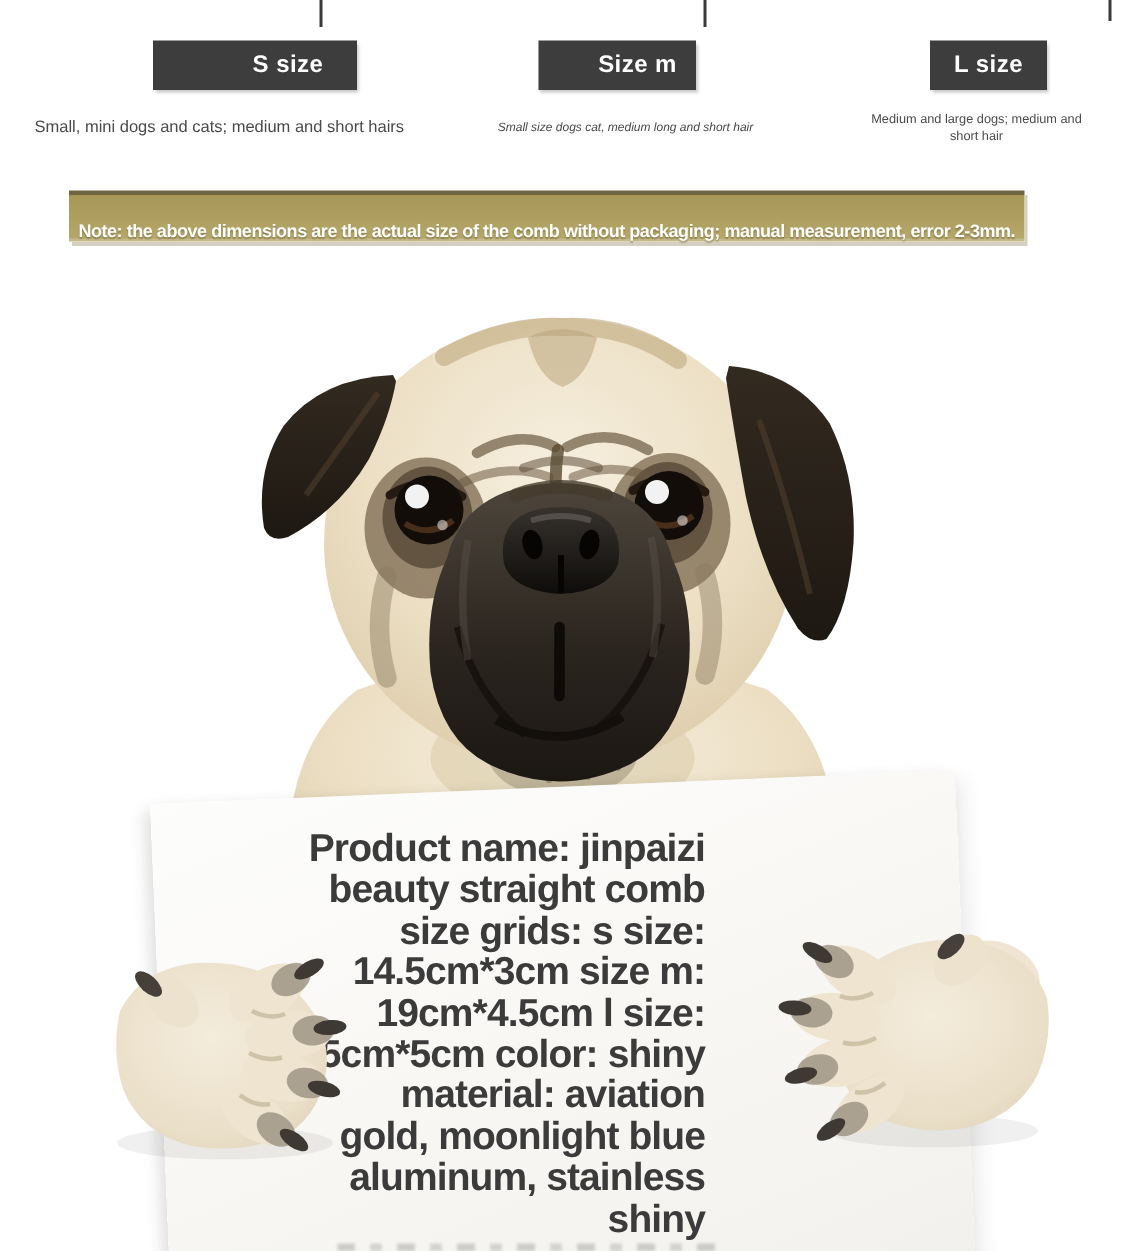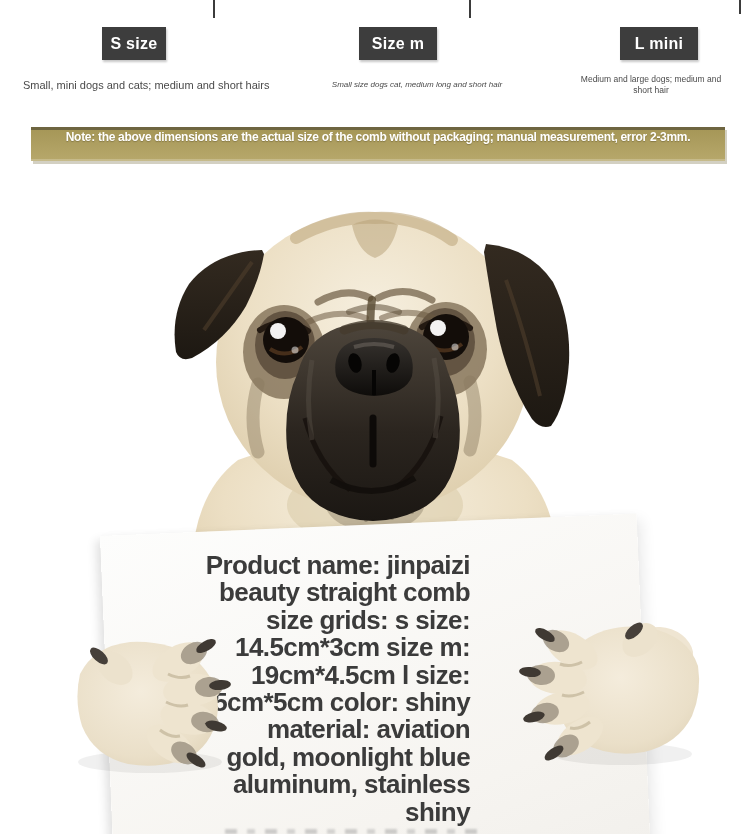--- a/index.html
+++ b/index.html
@@ -12,33 +12,33 @@
   .tick1{left:213px;height:18px;}
   .tick2{left:469px;height:18px;}
   .tick3{left:739px;height:14px;}
   
   .size-btn{
     position:absolute;top:27px;height:33px;background:#3d3d3d;color:#fff;
     display:flex;align-items:center;justify-content:center;
     font-weight:bold;font-size:16px;letter-spacing:.3px;z-index:5;
     box-shadow:1px 2px 2px rgba(0,0,0,.22);
   }
-  .btn-s{left:102px;width:64px;}
-  .btn-m{left:359px;width:78px;}
+  .btn-s{left:102px;width:92px;padding-left:44px;}
+  .btn-m{left:359px;width:78px;padding-left:27px;}
   .btn-l{left:620px;width:78px;}
   
   .size-desc{position:absolute;color:#4a4a4a;z-index:5;}
   .desc-1{left:23px;top:79px;width:236px;text-align:center;font-size:11px;white-space:nowrap;}
   .desc-2{left:312px;top:80px;width:210px;text-align:center;font-size:8px;white-space:nowrap;font-style:italic;}
   .desc-3{left:576px;top:74px;width:150px;text-align:center;font-size:8.5px;line-height:11px;}
   
   .banner{
-    position:absolute;left:31px;top:127px;width:694px;height:34px;box-sizing:border-box;
+    position:absolute;left:46px;top:127px;width:637px;height:34px;box-sizing:border-box;
     border-top:3px solid #6e6540;background:linear-gradient(#a69758,#b7a86b);
-    display:flex;align-items:flex-start;justify-content:center;z-index:5;
+    display:flex;align-items:flex-end;justify-content:center;z-index:5;
     box-shadow:2px 3px 0 rgba(130,120,80,.35), inset 0 -2px 0 rgba(255,255,255,.22);
   }
   .banner span{
     font-weight:bold;font-size:12px;color:#fff;letter-spacing:-.3px;white-space:nowrap;
     text-shadow:0 1px 1px rgba(90,80,40,.45);
   }
   
   .photo-svg{position:absolute;left:0;top:0;z-index:1;}
   .paws-svg{position:absolute;left:0;top:0;z-index:4;}
   .card{
@@ -62,21 +62,21 @@
 <body>
 
 <div class="stage">
 
   <span class="tick tick1"></span>
   <span class="tick tick2"></span>
   <span class="tick tick3"></span>
 
   <div class="size-btn btn-s">S size</div>
   <div class="size-btn btn-m">Size m</div>
-  <div class="size-btn btn-l">L mini</div>
+  <div class="size-btn btn-l">L size</div>
 
   <div class="size-desc desc-1">Small, mini dogs and cats; medium and short hairs</div>
   <div class="size-desc desc-2">Small size dogs cat, medium long and short hair</div>
   <div class="size-desc desc-3">Medium and large dogs; medium and short hair</div>
 
   <div class="banner">
     <span>Note: the above dimensions are the actual size of the comb without packaging; manual measurement, error 2-3mm.</span>
   </div>
 
   <svg class="photo-svg" width="750" height="834" viewBox="0 0 750 834">

